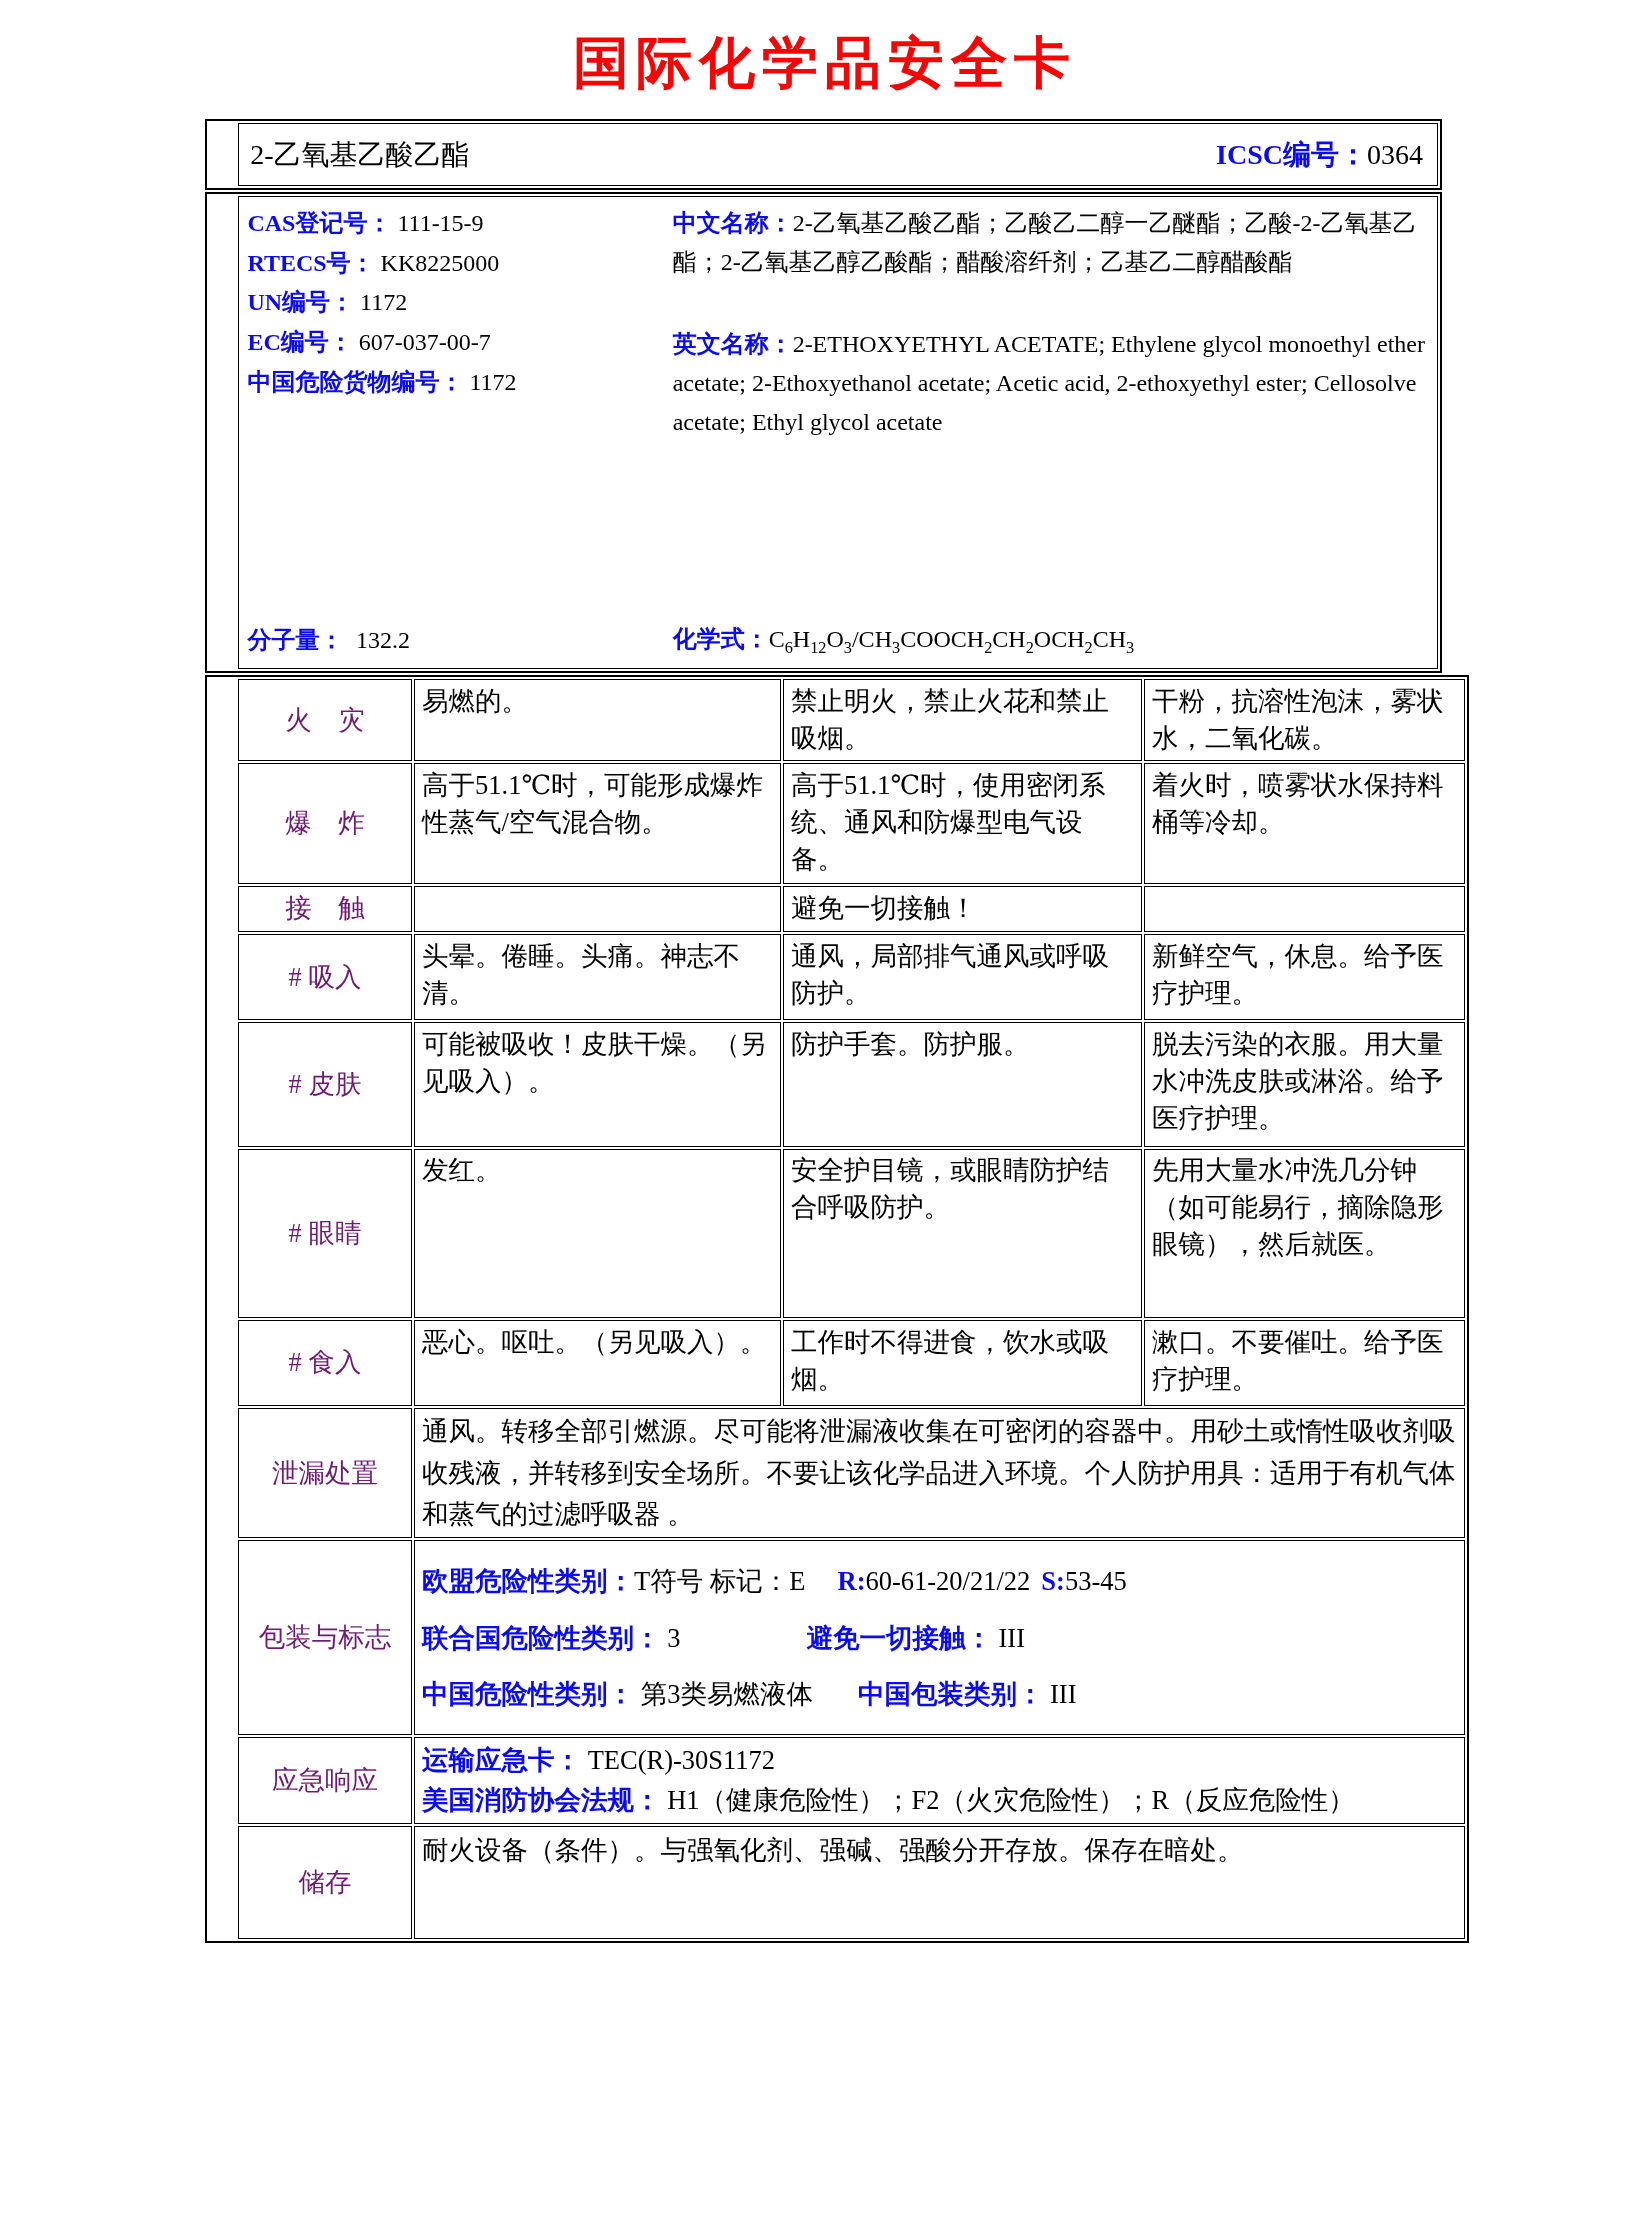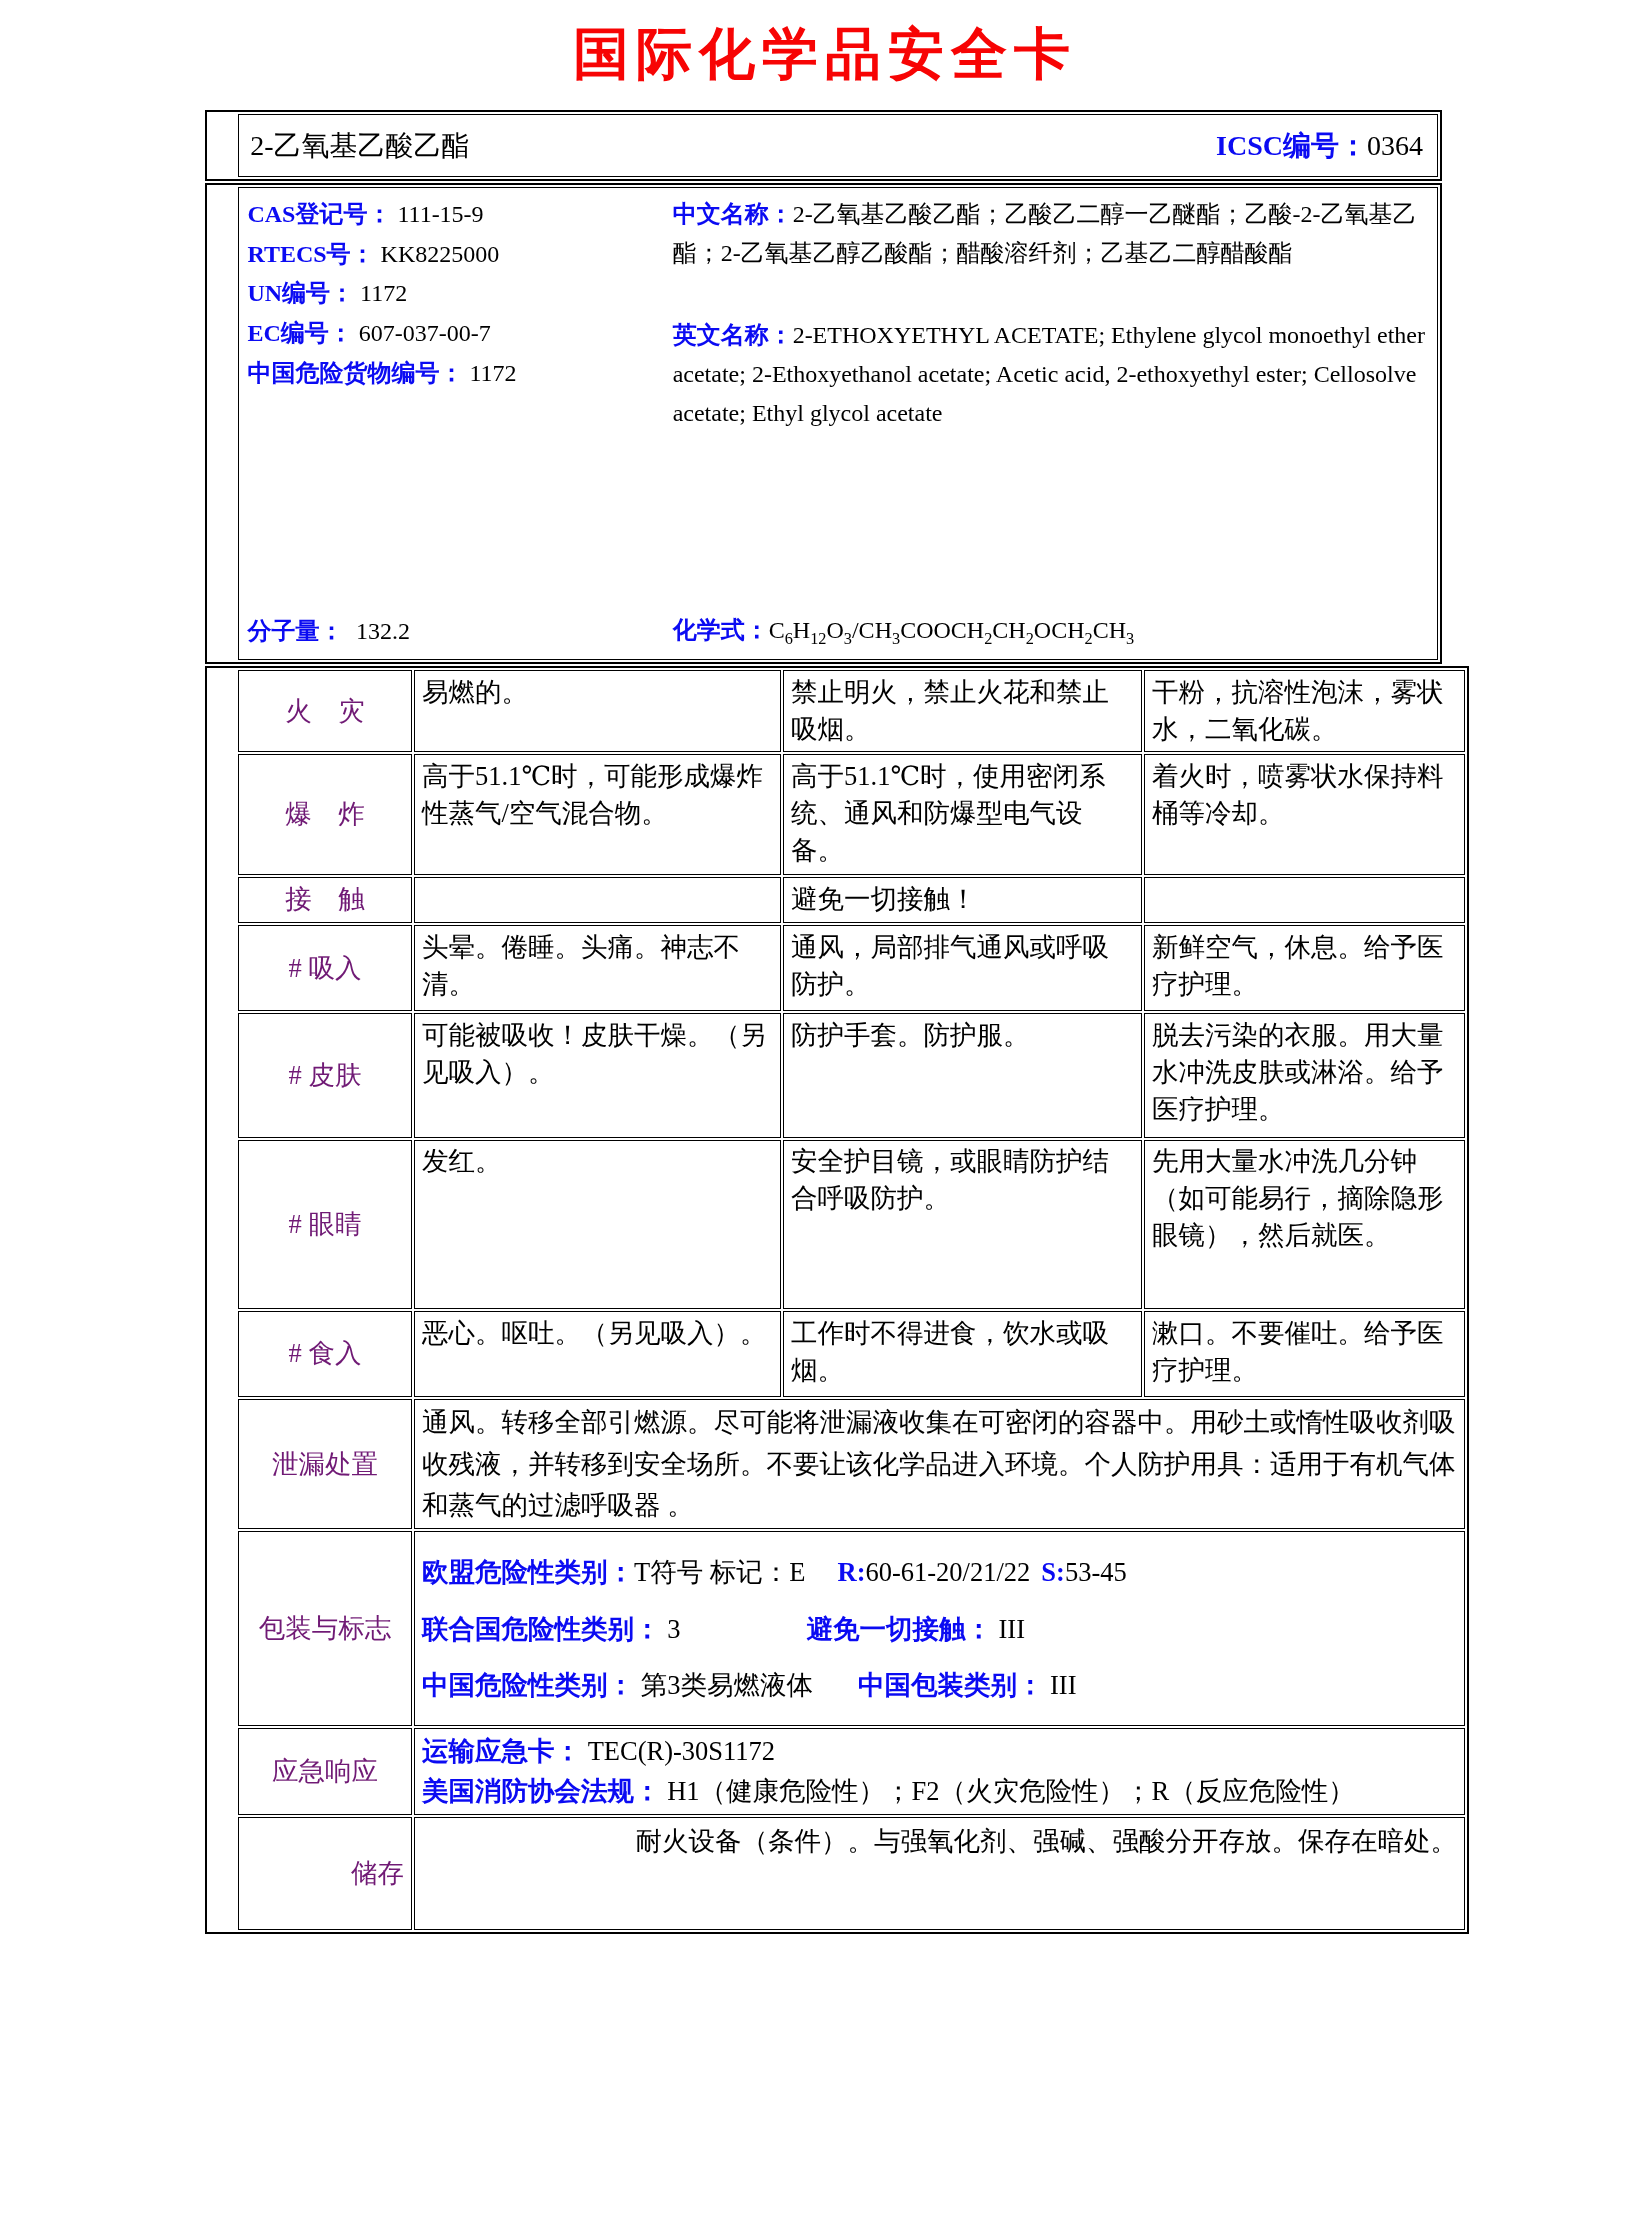--- a/index.html
+++ b/index.html
@@ -6,21 +6,21 @@
   .page{
     position:relative;
     width:1650px;
     height:2239px;
     background:#ffffff;
     overflow:hidden;
     font-family:"Liberation Serif","DejaVu Serif",serif;
     color:#000000;
   }
   .page-title{
-    margin-top:24px;
+    margin-top:33px;
     text-align:center;
     font-size:56px;
     font-weight:bold;
     letter-spacing:7px;
     color:#f70404;
     line-height:1.1;
   }
   .doc{margin:24px 0 0 205px;width:1237px;}
 
   table.card{
@@ -80,21 +80,21 @@
   .pack-line{line-height:1.45;margin:18px 0;}
   .flow{line-height:1.55;}
 
   .r-fire td{height:73px;}
   .r-expl td{height:113px;}
   .r-cont td{height:39px;}
   .r-inh td{height:78px;}
   .r-skin td{height:117px;}
   .r-eyes td{height:162px;}
   .r-ing td{height:78px;}
-  .r-stor td{height:105px;text-align:right;}
+  .r-stor td{height:105px;}
 </style>
 </head>
 <body>
 
 <div class="page">
 
   <div class="page-title">国际化学品安全卡</div>
 
   <div class="doc">
 

